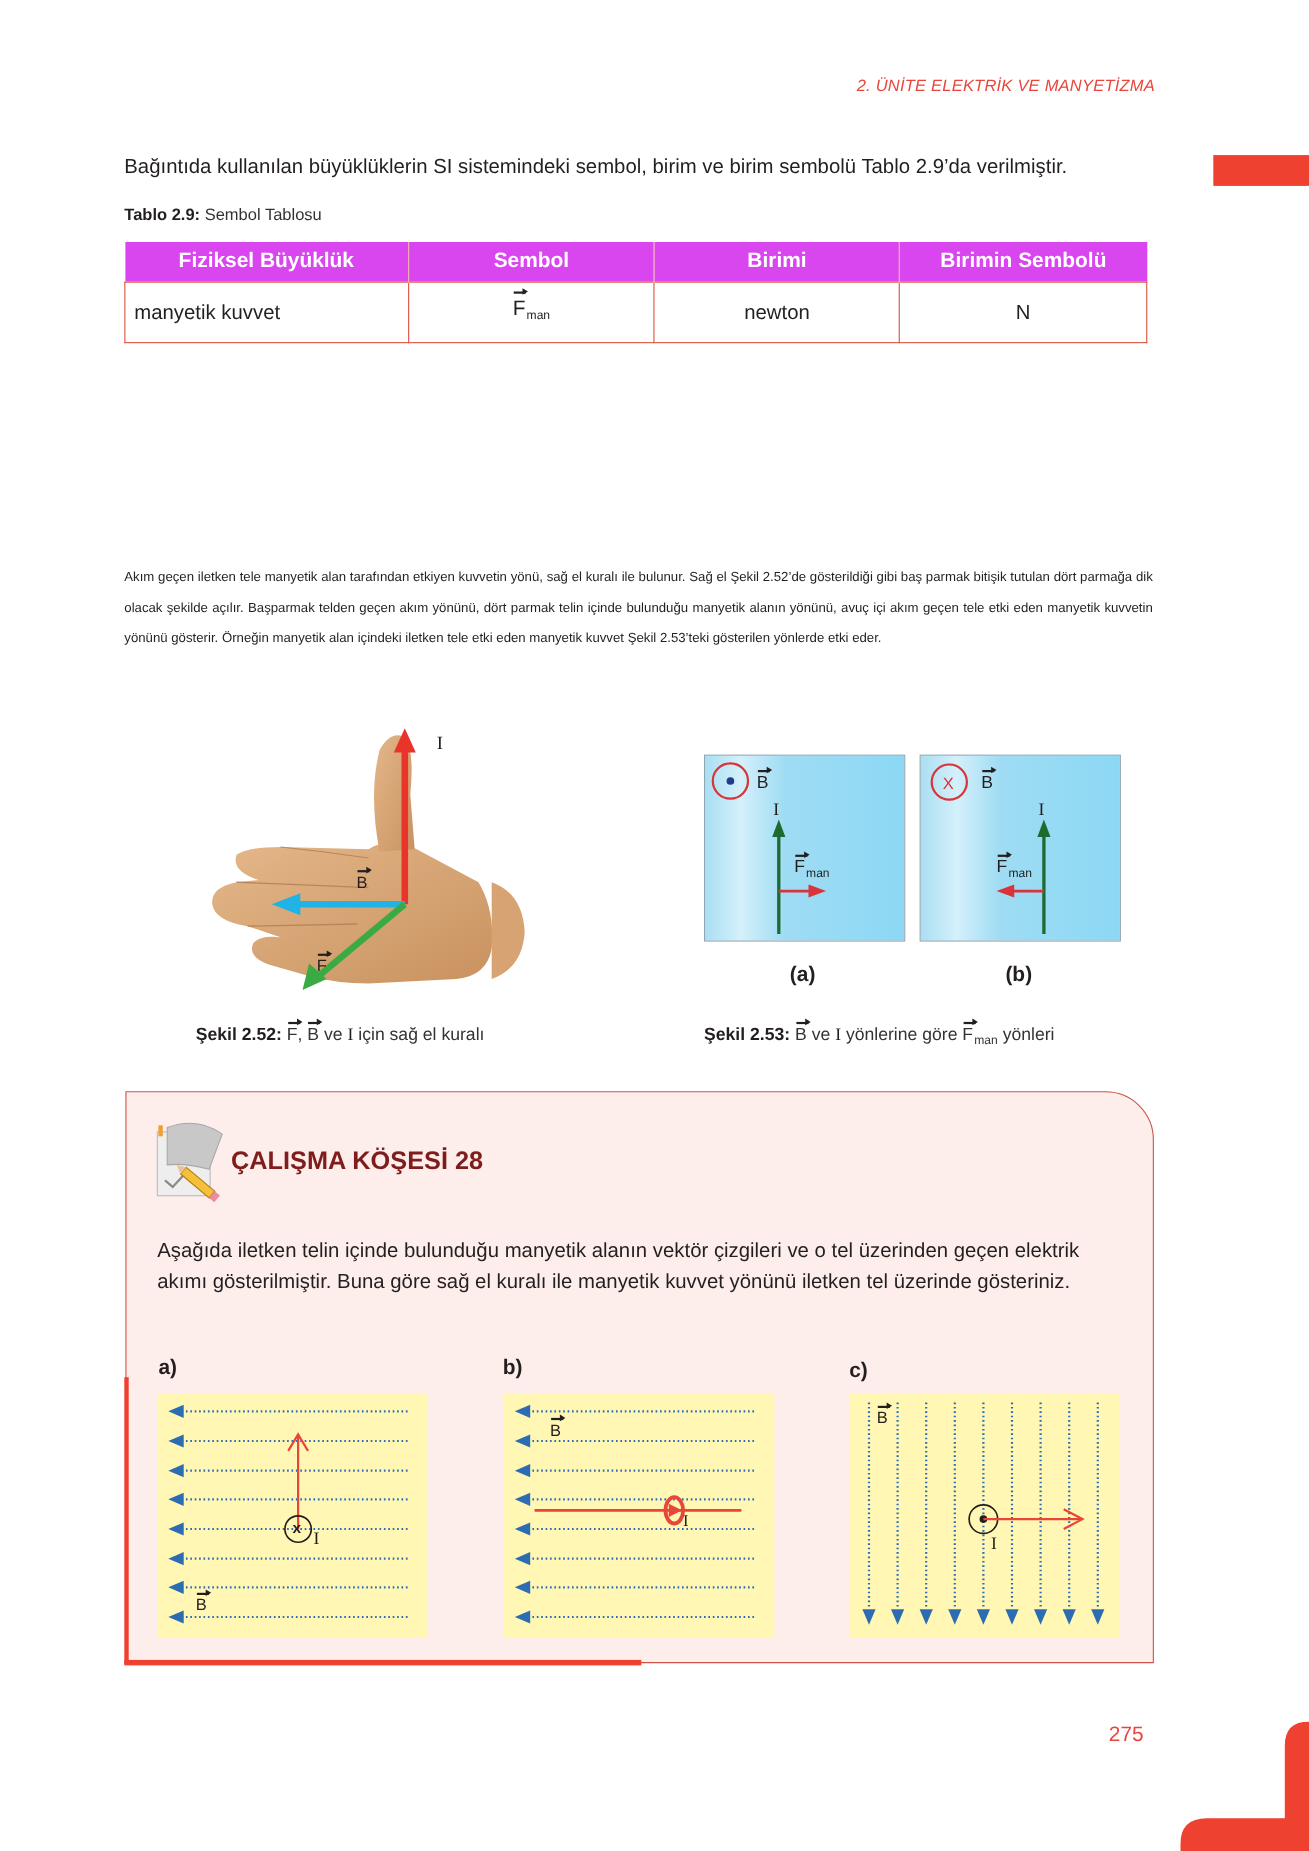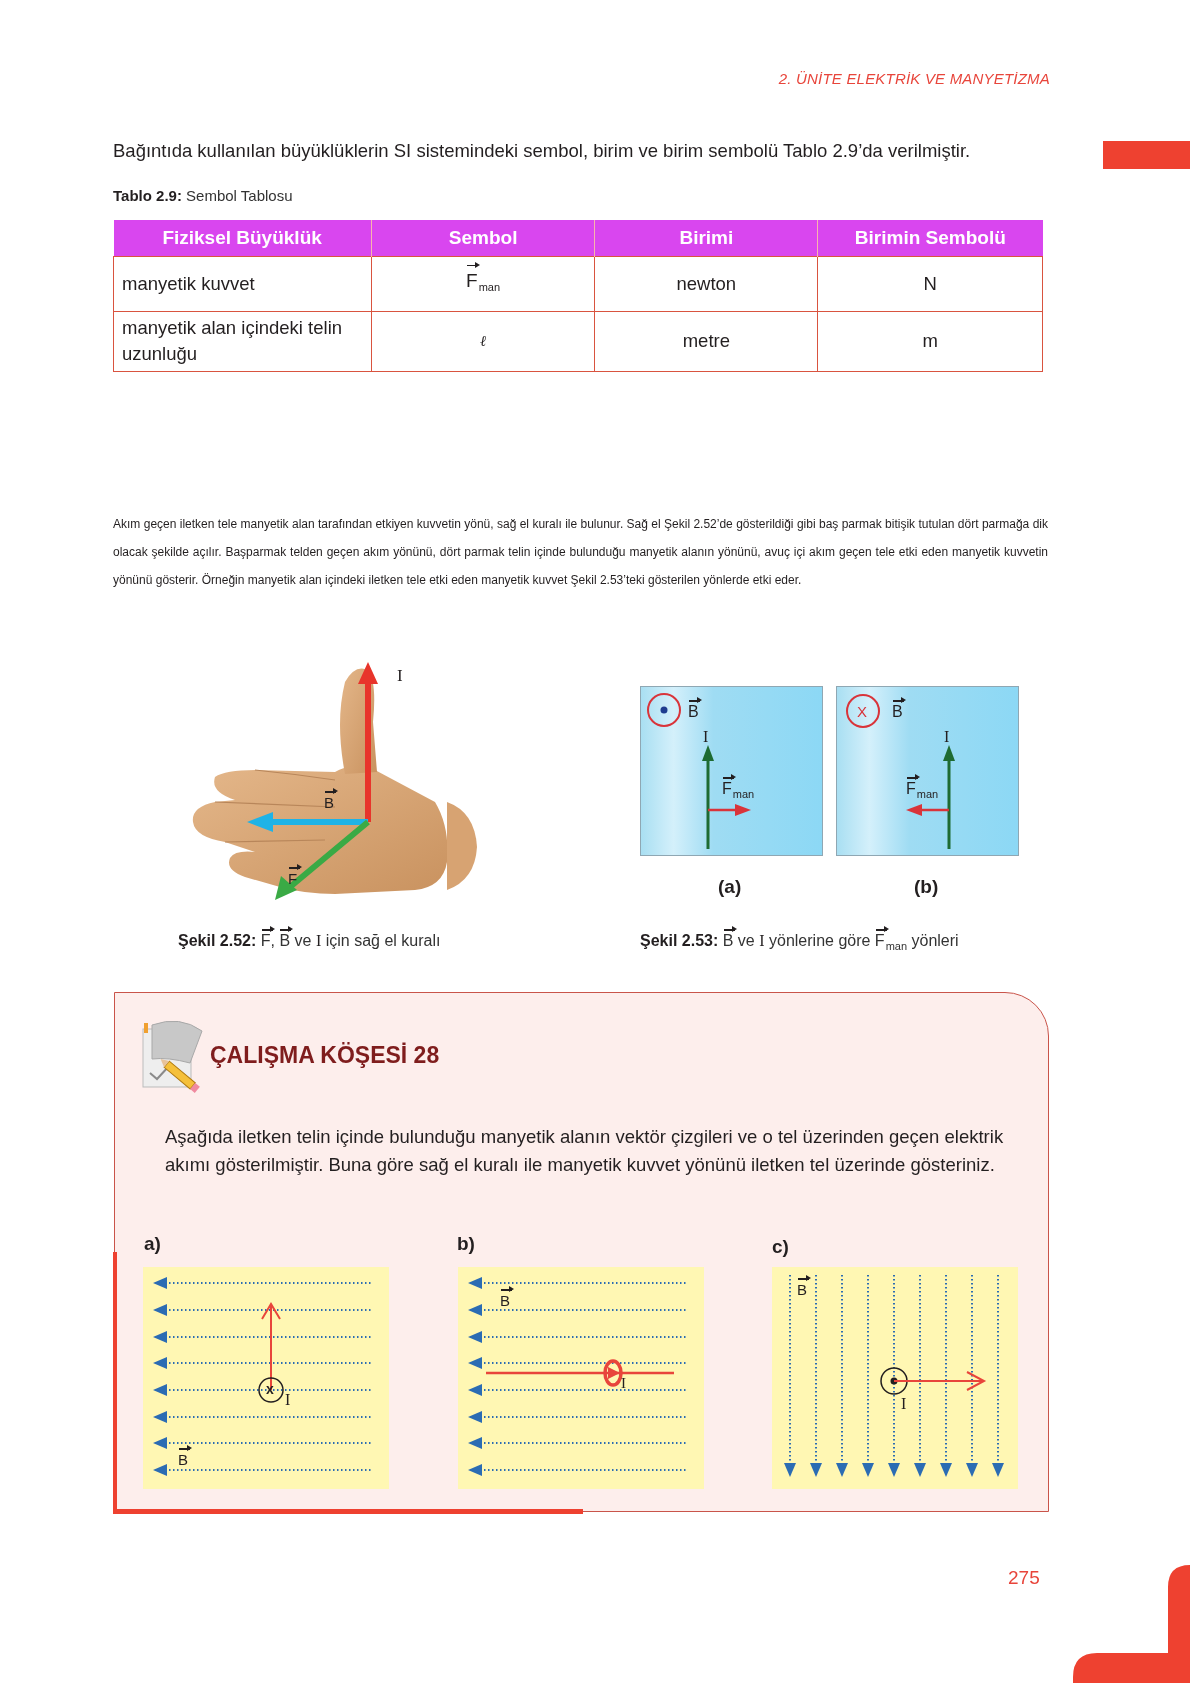--- a/index.html
+++ b/index.html
@@ -37,21 +37,21 @@
   .cap52 { position: absolute; top: 932px; left: 178px; font-size: 16px; }
   .cap53 { position: absolute; top: 932px; left: 640px; font-size: 16px; }
   .cap52 b, .cap53 b { font-weight: bold; }
   .cap-light { color: #333; }
 
   .study-box { position: absolute; top: 992px; left: 114px; width: 935px; height: 520px; background: #fdeeec; border: 1.5px solid #c9544a; border-top-right-radius: 44px; }
   .study-accent-left { position: absolute; top: 1252px; left: 113px; width: 4px; height: 261px; background: #ee4130; }
   .study-accent-bottom { position: absolute; top: 1509px; left: 113px; width: 470px; height: 5px; background: #ee4130; }
   .study-icon { position: absolute; top: 1015px; left: 140px; width: 68px; height: 80px; }
   .study-title { position: absolute; top: 1042px; left: 210px; font-size: 23px; font-weight: bold; color: #7f1d1d; }
-  .study-text { position: absolute; top: 1123px; left: 143px; width: 880px; font-size: 18.5px; line-height: 28px; margin-left: 22px; }
+  .study-text { position: absolute; top: 1123px; left: 143px; width: 880px; font-size: 18.5px; line-height: 28px; }
   .ex-label { position: absolute; font-size: 19px; font-weight: bold; }
   .ex-panel { position: absolute; width: 246px; height: 222px; background: #fff7b3; }
 
   .page-num { position: absolute; top: 1567px; left: 1008px; font-size: 19px; color: #e8453b; }
   .corner { position: absolute; }
 </style>
 </head>
 <body>
 
 <div class="unit-header">2. ÜNİTE   ELEKTRİK VE MANYETİZMA</div>
@@ -79,26 +79,20 @@
       <th>Birimin Sembolü</th>
     </tr>
   </thead>
   <tbody>
     <tr style="height:55px">
       <td class="left">manyetik kuvvet</td>
       <td><span class="sym"><span class="vec">F</span><span class="sub">man</span></span></td>
       <td>newton</td>
       <td>N</td>
     </tr>
-    <tr style="height:60px">
-      <td class="left">manyetik alan içindeki telin uzunluğu</td>
-      <td class="serif" style="font-style:italic;font-size:15px">ℓ</td>
-      <td>metre</td>
-      <td>m</td>
-    </tr>
   </tbody>
 </table>
 
 <p class="body-text">Akım geçen iletken tele manyetik alan tarafından etkiyen kuvvetin yönü, sağ el kuralı ile bulunur. Sağ el Şekil 2.52’de gösterildiği gibi baş parmak bitişik tutulan dört parmağa dik olacak şekilde açılır. Başparmak telden geçen akım yönünü, dört parmak telin içinde bulunduğu manyetik alanın yönünü, avuç içi akım geçen tele etki eden manyetik kuvvetin yönünü gösterir. Örneğin manyetik alan içindeki iletken tele etki eden manyetik kuvvet Şekil 2.53’teki gösterilen yönlerde etki eder.</p>
 
 <div class="hand-fig">
   <svg width="300" height="240" viewBox="0 0 300 240">
     <defs>
       <linearGradient id="skin" x1="0" y1="0" x2="1" y2="1">
         <stop offset="0" stop-color="#e4b78a"></stop>

